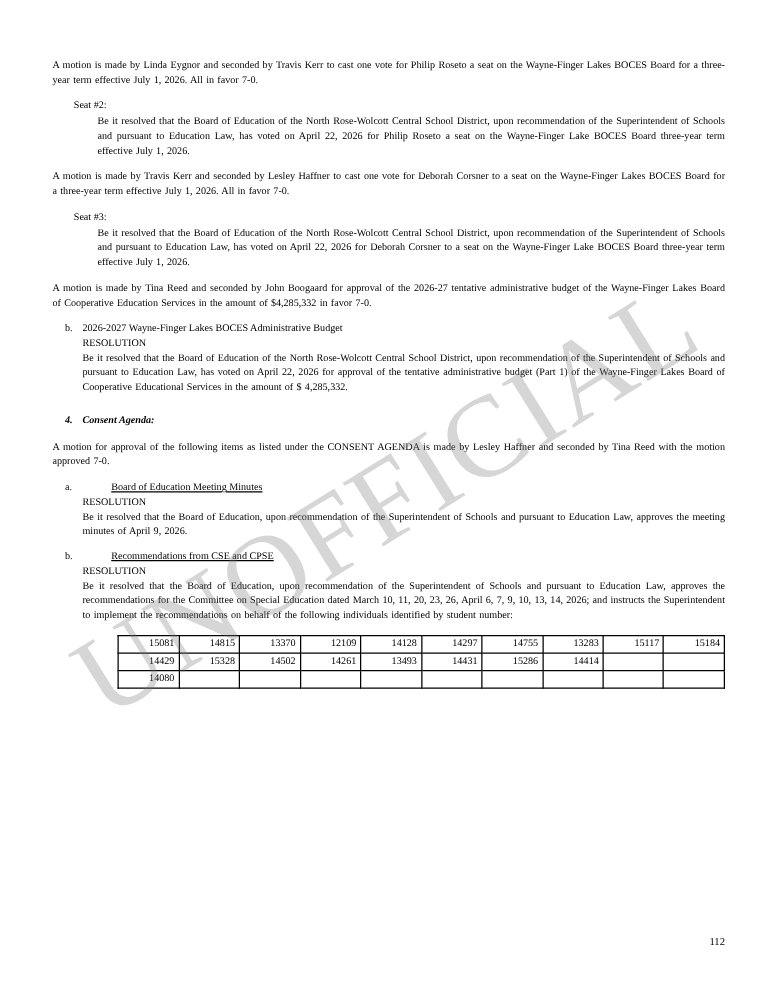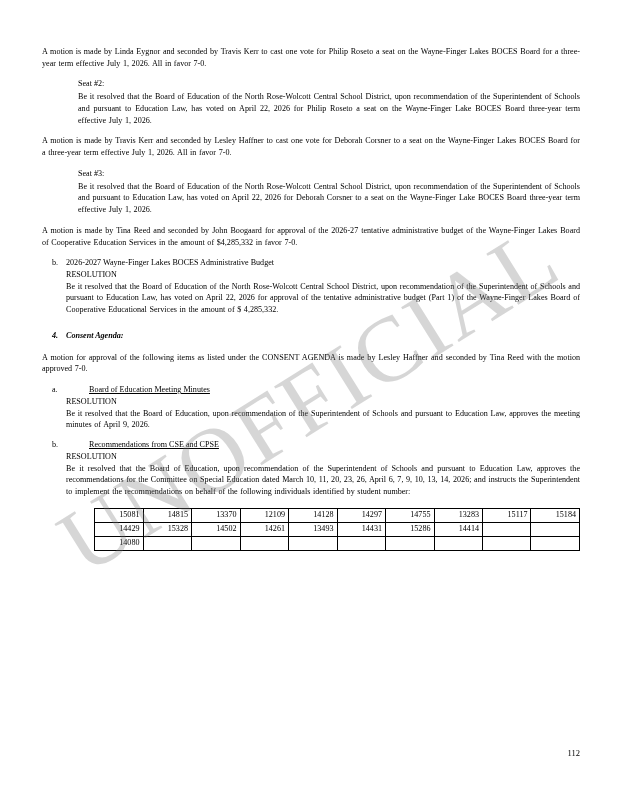--- a/index.html
+++ b/index.html
@@ -52,21 +52,21 @@
     text-align: justify;
     word-spacing: 0.6px;
   }
   .indent1 {
     margin-left: 36px;
     margin-bottom: 9px;
     text-align: justify;
     word-spacing: 0.6px;
   }
   .seat-label {
-    margin-left: 36px;
+    margin-left: 17px;
     margin-bottom: 1px;
   }
   .list-item {
     margin-left: 24px;
     position: relative;
     margin-bottom: 8px;
   }
   .list-marker {
     position: absolute;
     left: -14px;

